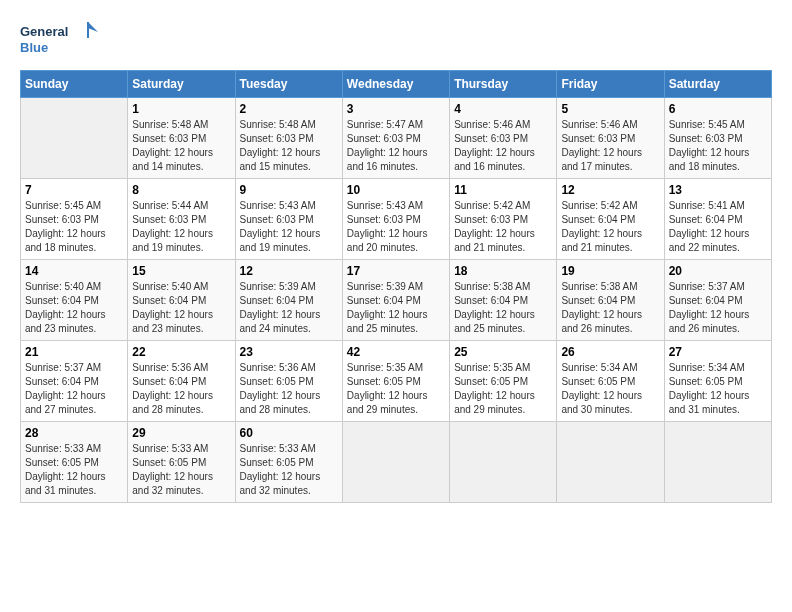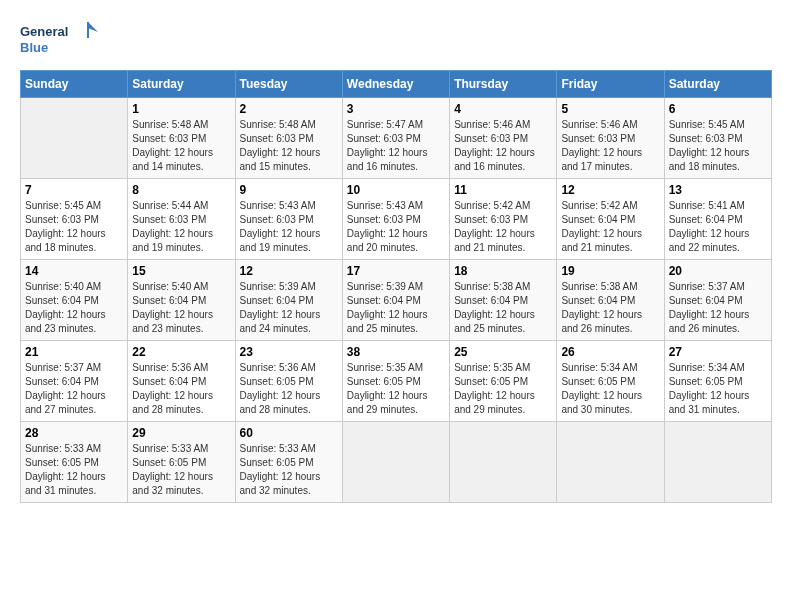--- a/index.html
+++ b/index.html
@@ -200,21 +200,21 @@
         </td>
         <td>
           <span class="day-num">22</span>
           <div class="day-info">Sunrise: 5:36 AM<br>Sunset: 6:04 PM<br>Daylight: 12 hours<br>and 28 minutes.</div>
         </td>
         <td>
           <span class="day-num">23</span>
           <div class="day-info">Sunrise: 5:36 AM<br>Sunset: 6:05 PM<br>Daylight: 12 hours<br>and 28 minutes.</div>
         </td>
         <td>
-          <span class="day-num">38</span>
+          <span class="day-num">42</span>
           <div class="day-info">Sunrise: 5:35 AM<br>Sunset: 6:05 PM<br>Daylight: 12 hours<br>and 29 minutes.</div>
         </td>
         <td>
           <span class="day-num">25</span>
           <div class="day-info">Sunrise: 5:35 AM<br>Sunset: 6:05 PM<br>Daylight: 12 hours<br>and 29 minutes.</div>
         </td>
         <td>
           <span class="day-num">26</span>
           <div class="day-info">Sunrise: 5:34 AM<br>Sunset: 6:05 PM<br>Daylight: 12 hours<br>and 30 minutes.</div>
         </td>

